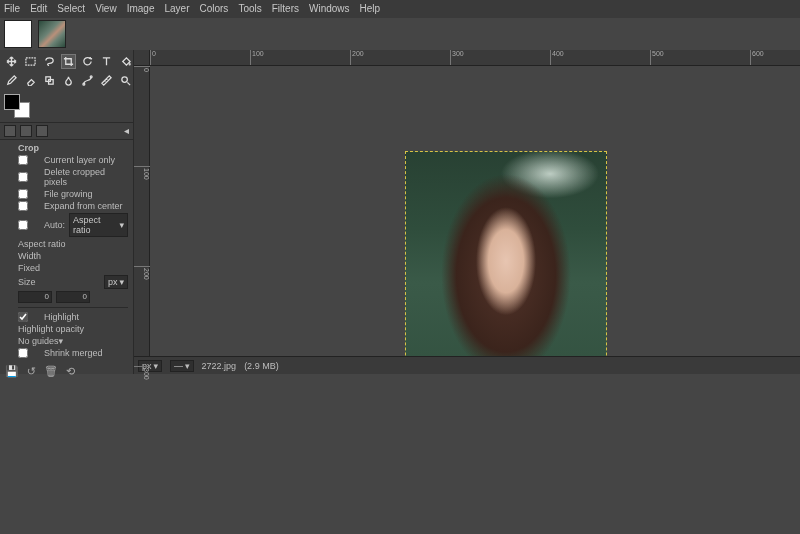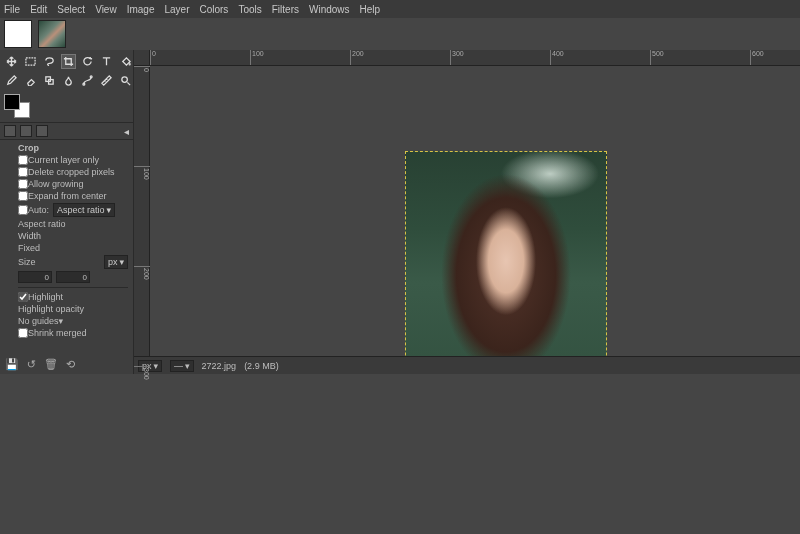--- a/index.html
+++ b/index.html
@@ -35,21 +35,21 @@
   .fgbg .sw { position:relative; width:28px; height:24px; }
   .fgbg .bg, .fgbg .fg { position:absolute; width:16px; height:16px; border:1px solid #888; }
   .fgbg .bg { left:10px; top:8px; background:#fff; }
   .fgbg .fg { left:0; top:0; background:#000; border-color:#aaa; }
 
   .optheader { display:flex; align-items:center; gap:4px; padding:2px 4px; border-top:1px solid #2a2a2a; border-bottom:1px solid #2a2a2a; }
   .optheader .tab { width:12px; height:12px; background:#555; border:1px solid #222; }
   .optheader .arrow { margin-left:auto; }
 
   .options { padding: 3px 5px 4px 18px; display:flex; flex-direction:column; gap:2px; font-size:9px; color:#bdbdbd;}
-  .checkrow { display:flex; align-items:center; gap:0; }
+  .checkrow { display:flex; align-items:center; gap:16px; }
   .checkrow input { width:10px; height:10px; accent-color:#555;}
   .fieldrow { display:flex; align-items:center; gap:4px; }
   .fieldrow .dropdown, .fieldrow .smallbtn {
     background:#2f2f2f; border:1px solid #222; padding:1px 3px; color:#c8c8c8;
     display:flex; align-items:center; gap:2px; font-size:9px;
   }
   .options .label { flex: 0 0 auto; }
   .divider { height:1px; background:#2a2a2a; margin:2px 0;}
   .spinpair { display:flex; gap:4px; }
   .spin { width:34px; height:12px; background:#2c2c2c; border:1px solid #222; display:flex; align-items:center; padding:0 2px; font-size:8px;}
@@ -209,21 +209,21 @@
         <label class="checkrow">
           <input type="checkbox" style="">
             <span>Current layer only</span>
         </label>
         <label class="checkrow">
           <input type="checkbox" style="">
             <span>Delete cropped pixels</span>
         </label>
         <label class="checkrow">
           <input type="checkbox" style="">
-            <span>Allow growing</span>
+            <span>File growing</span>
         </label>
         <label class="checkrow">
           <input type="checkbox" style="">
             <span>Expand from center</span>
         </label>
 
         <div class="fieldrow">
           <label class="checkrow">
             <input type="checkbox" style="">
               <span>Auto:</span>

